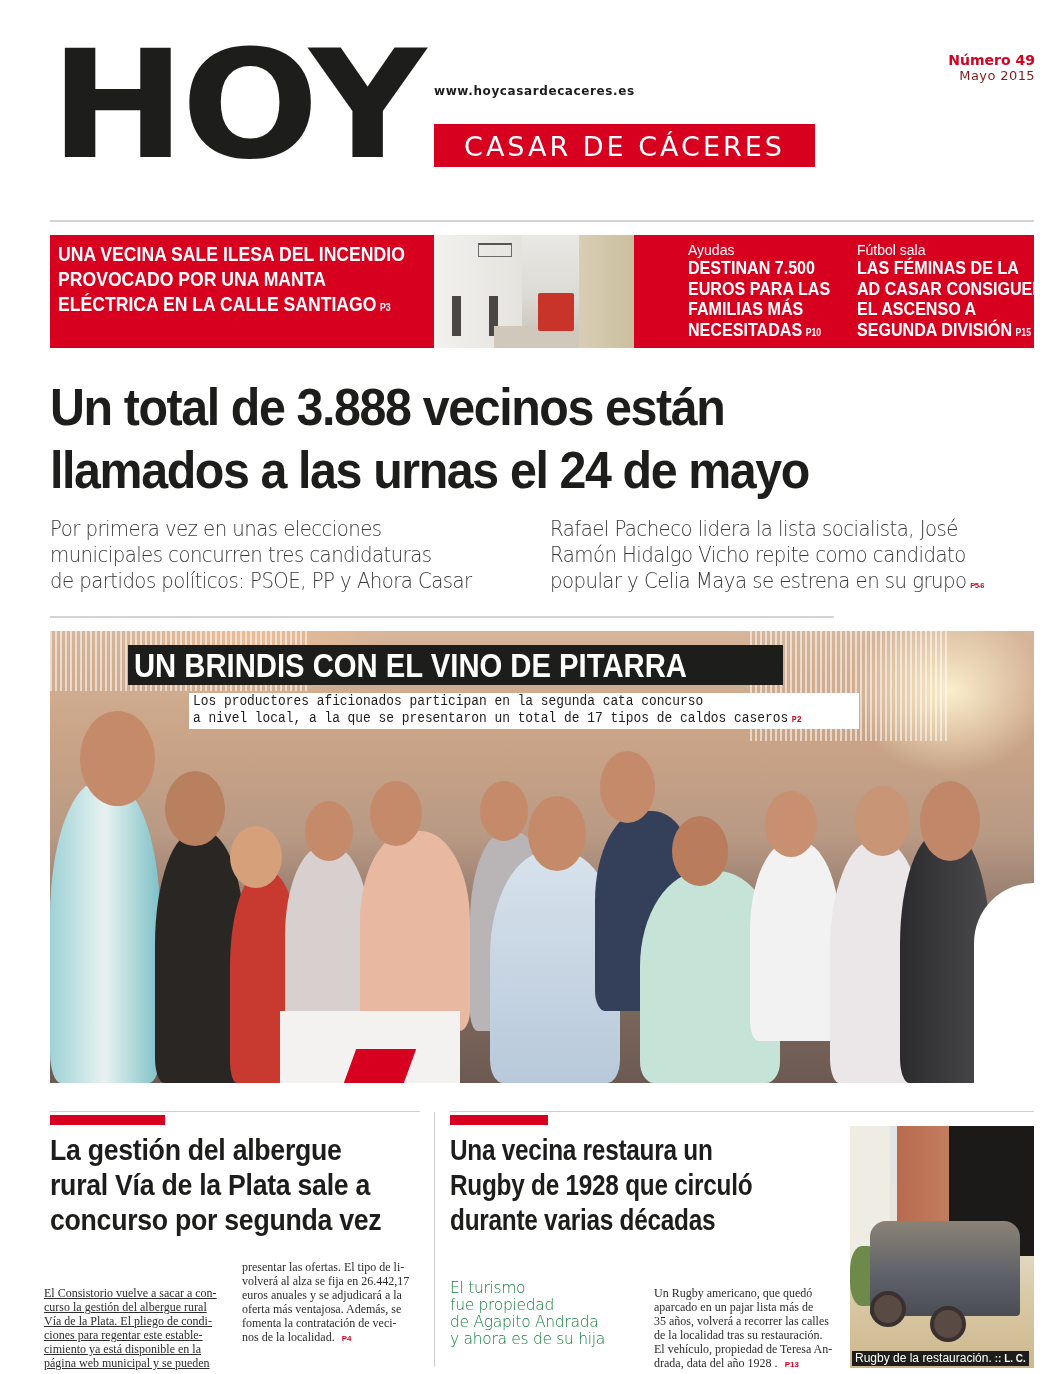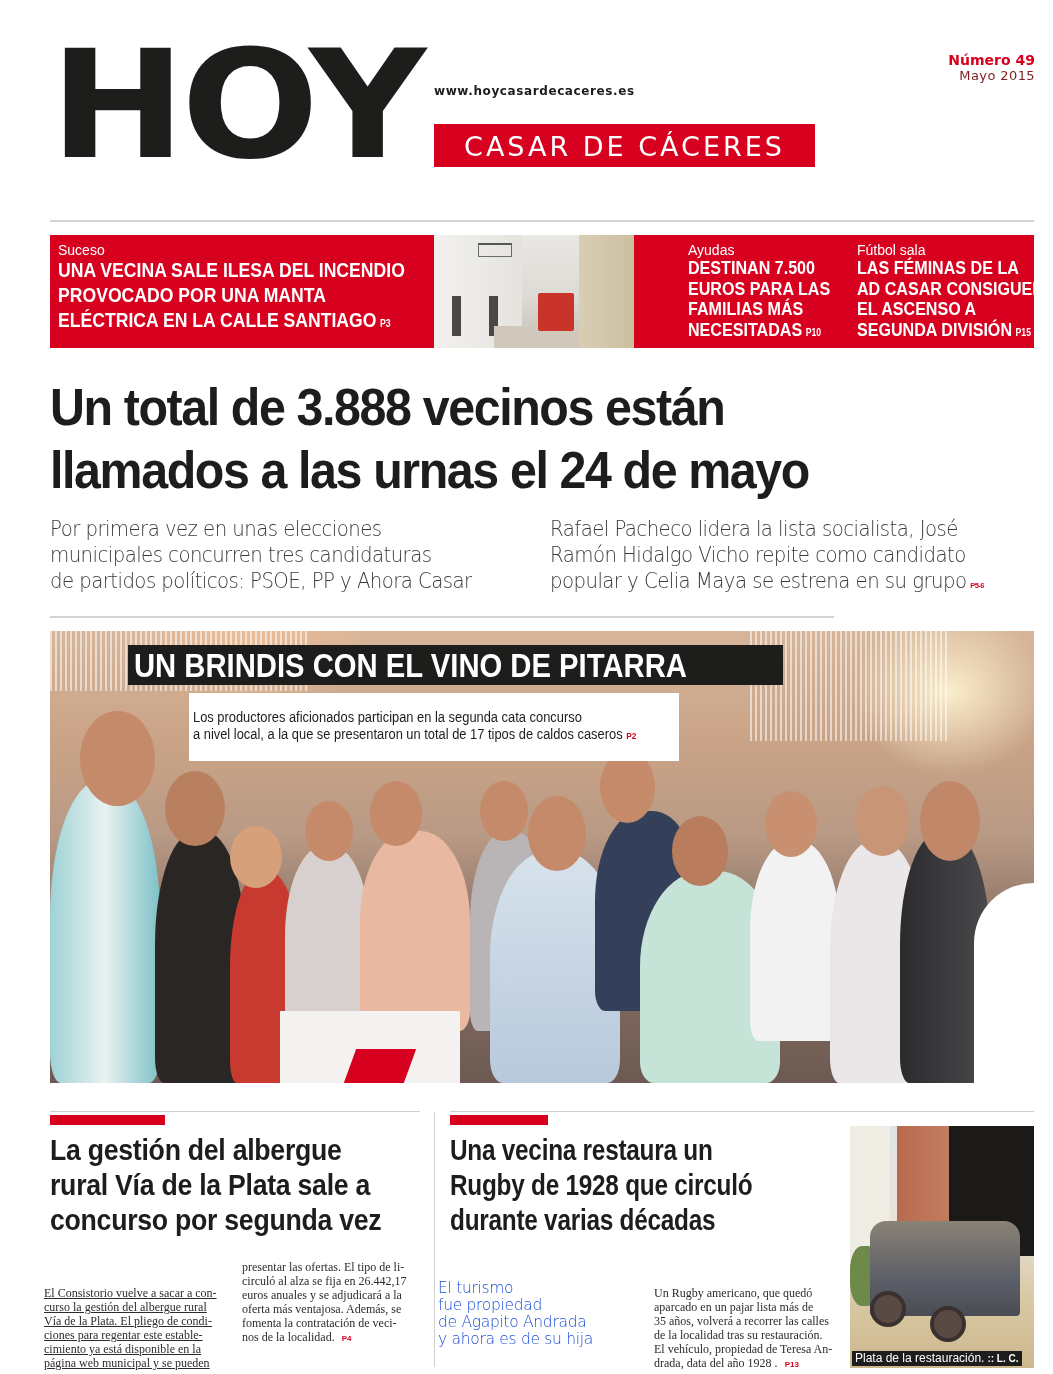--- a/index.html
+++ b/index.html
@@ -50,39 +50,39 @@
         radial-gradient(ellipse 200px 90px at 200px 10px, rgba(240,190,150,0.8), rgba(240,190,150,0) 70%),
         linear-gradient(180deg,#d6b59a 0%,#c9a386 25%,#b99a85 45%,#8d7467 65%,#6c5a52 100%); }
     .photo .curtain { position: absolute; background: repeating-linear-gradient(90deg, rgba(255,255,255,0.55) 0 2px, rgba(255,255,255,0) 2px 5px); }
     .photo .person { position: absolute; border-radius: 45% 45% 10% 10%; }
     .photo .head { position: absolute; border-radius: 50%; background: #c58a6a; }
     .photo .table { position: absolute; left: 230px; top: 380px; width: 180px; height: 72px; background: #f4f2f0; }
     .photo .napkin { position: absolute; left: 300px; top: 418px; width: 60px; height: 34px; background: #d7001f; transform: skewX(-20deg); }
     .photo .whitearea { position: absolute; right: 0; bottom: 0; width: 60px; height: 200px; background: #fff; border-radius: 60px 0 0 0; }
     .kicker { left: 128px; top: 645px; height: 40px; background: #1d1d1b; color: #fff; font-family: "Liberation Sans", sans-serif; font-weight: bold; font-size: 34px; line-height: 40px; padding: 0 6px; white-space: nowrap; }
     .kicker span { display: inline-block; transform: scaleX(0.86); transform-origin: left center; }
-    .caption { left: 189px; top: 693px; background: #ffffff; color: #1d1d1b; font-family: Liberation Sans, sans-serif; font-size: 14px; line-height: 17px; padding: 16px 4px; }
+    .caption { left: 189px; top: 693px; background: #ffffff; color: #1d1d1b; font-family: Liberation Mono, monospace; font-size: 14px; line-height: 17px; padding: 0 4px; }
     .caption div { white-space: nowrap; transform: scaleX(0.92); transform-origin: left top; }
     .caption .pref { color: #d7001f; font-size: 9px; }
 
     
     .rule-b1 { left: 50px; top: 1111px; width: 370px; height: 1px; background: #cfcfcf; }
     .rule-b2 { left: 450px; top: 1111px; width: 584px; height: 1px; background: #cfcfcf; }
     .red-tab1 { left: 50px; top: 1115px; width: 115px; height: 10px; background: #d7001f; }
     .red-tab2 { left: 450px; top: 1115px; width: 98px; height: 10px; background: #d7001f; }
     .vdiv { left: 434px; top: 1112px; width: 1px; height: 255px; background: #cfcfcf; }
     .story-hl { font-family: "Liberation Sans", sans-serif; font-weight: bold; font-size: 29px; line-height: 35px; color: #1d1d1b; white-space: nowrap; transform: scaleX(0.92); transform-origin: left top; letter-spacing: -0.3px; }
     .s1hl { left: 50px; top: 1133px; }
     .s2hl { left: 450px; top: 1133px; transform: scaleX(0.84); }
     .body-text { font-family: "Liberation Serif", serif; font-size: 12px; line-height: 14px; color: #2c2c2c; white-space: nowrap; }
     .body-text .pref { color: #d7001f; font-family: "Liberation Sans", sans-serif; font-size: 8px; }
     .b1a { left: 44px; top: 1286px; text-decoration: underline; }
     .b1b { left: 242px; top: 1260px; }
     .b2 { left: 648px; top: 1286px; margin-left: 6px; }
-    .s2deck { left: 438px; top: 1280px; font-family: "DejaVu Sans", sans-serif; font-weight: 300; font-size: 15.5px; line-height: 17px; color: #1d4ed8; letter-spacing: -0.3px; white-space: nowrap; }
+    .s2deck { left: 450px; top: 1280px; font-family: "DejaVu Sans", sans-serif; font-weight: 300; font-size: 15.5px; line-height: 17px; color: #15803d; letter-spacing: -0.3px; white-space: nowrap; }
 
     .car-photo { left: 850px; top: 1126px; width: 184px; height: 242px; overflow: hidden;
       background: linear-gradient(180deg,#dfe3e4 0%,#e8e4da 40%,#d9c9a5 70%,#cdb88e 100%); }
     .car-photo .wall { position: absolute; left: 0; top: 0; width: 40px; height: 140px; background: #efece4; }
     .car-photo .redwall { position: absolute; left: 47px; top: 0; width: 52px; height: 130px; background: linear-gradient(90deg,#b86a4e,#c27d5f); }
     .car-photo .dark { position: absolute; left: 99px; top: 0; width: 85px; height: 130px; background: #1b1a18; }
     .car-photo .car { position: absolute; left: 20px; top: 95px; width: 150px; height: 95px; background: linear-gradient(180deg,#8a8275 0%,#5d6069 60%,#4a4c53 100%); border-radius: 16px 16px 4px 4px; }
     .car-photo .wheel { position: absolute; width: 36px; height: 36px; border-radius: 50%; background: #5a4a44; border: 4px solid #3a3030; }
     .car-photo .bush { position: absolute; left: 0; top: 120px; width: 30px; height: 60px; background: #6d8a4b; border-radius: 40%; }
     .car-caption { left: 852px; top: 1351px; background: #1d1d1b; color: #fff; font-family: "Liberation Sans", sans-serif; font-size: 12px; line-height: 15px; padding: 0 3px; white-space: nowrap; }
@@ -98,21 +98,20 @@
 </div>
 <div class="abs issue">
   <div class="num">Número 49</div>
   <div class="date">Mayo 2015</div>
 </div>
 <div class="abs rule-top"></div>
 
 <div class="abs band"></div>
 
 <div class="abs teaser t1">
-  <div class="cat">Suceso</div>
   <div class="hl">UNA VECINA SALE ILESA DEL INCENDIO</div>
   <div class="hl">PROVOCADO POR UNA MANTA</div>
   <div class="hl"><span>ELÉCTRICA EN LA CALLE SANTIAGO</span><span class="pref">P3</span></div>
 </div>
 
 <div class="abs thumb">
   <div class="bldg-l"></div>
   <div class="balcony" style="left:44px;top:8px;width:34px;"></div>
   <div class="door" style="left:18px;"></div>
   <div class="door" style="left:55px;"></div>
@@ -202,21 +201,21 @@
 <div class="abs body-text b1a">
   <div>El Consistorio vuelve a sacar a con-</div>
   <div>curso la gestión del albergue rural</div>
   <div>Vía de la Plata. El pliego de condi-</div>
   <div>ciones para regentar este estable-</div>
   <div>cimiento ya está disponible en la</div>
   <div>página web municipal y se pueden</div>
 </div>
 <div class="abs body-text b1b">
   <div>presentar las ofertas. El tipo de li-</div>
-  <div>circuló al alza se fija en 26.442,17</div>
+  <div>volverá al alza se fija en 26.442,17</div>
   <div>euros anuales y se adjudicará a la</div>
   <div>oferta más ventajosa. Además, se</div>
   <div>fomenta la contratación de veci-</div>
   <div><span>nos de la localidad.</span> <span class="pref">P4</span></div>
 </div>
 
 <div class="abs vdiv"></div>
 
 <div class="abs rule-b2"></div>
 <div class="abs red-tab2"></div>
@@ -243,14 +242,14 @@
 <div class="abs car-photo">
   <div class="wall"></div>
   <div class="redwall"></div>
   <div class="dark"></div>
   <div class="bush"></div>
   <div class="car"></div>
   <div class="wheel" style="left:20px;top:165px;"></div>
   <div class="wheel" style="left:80px;top:180px;"></div>
 </div>
 <div class="abs car-caption">
-  <span>Plata de la restauración.</span><span class="credit">:: L. C.</span>
+  <span>Rugby de la restauración.</span><span class="credit">:: L. C.</span>
 </div>
 
 </body></html>

